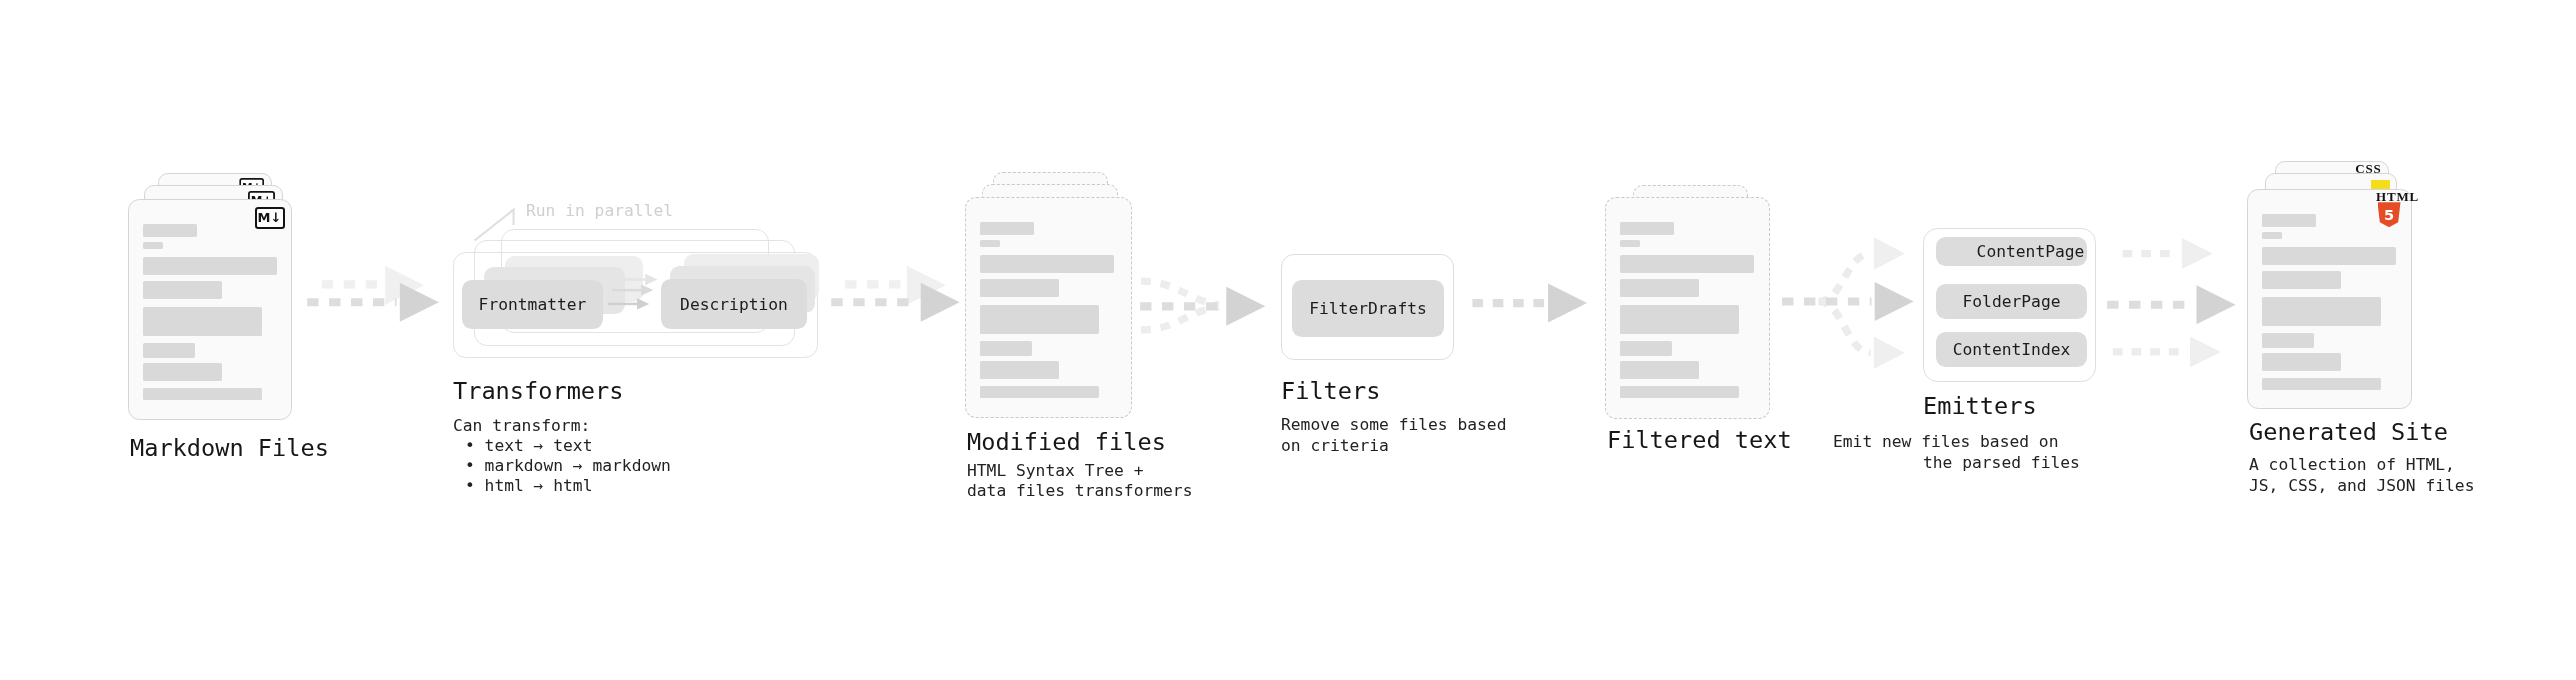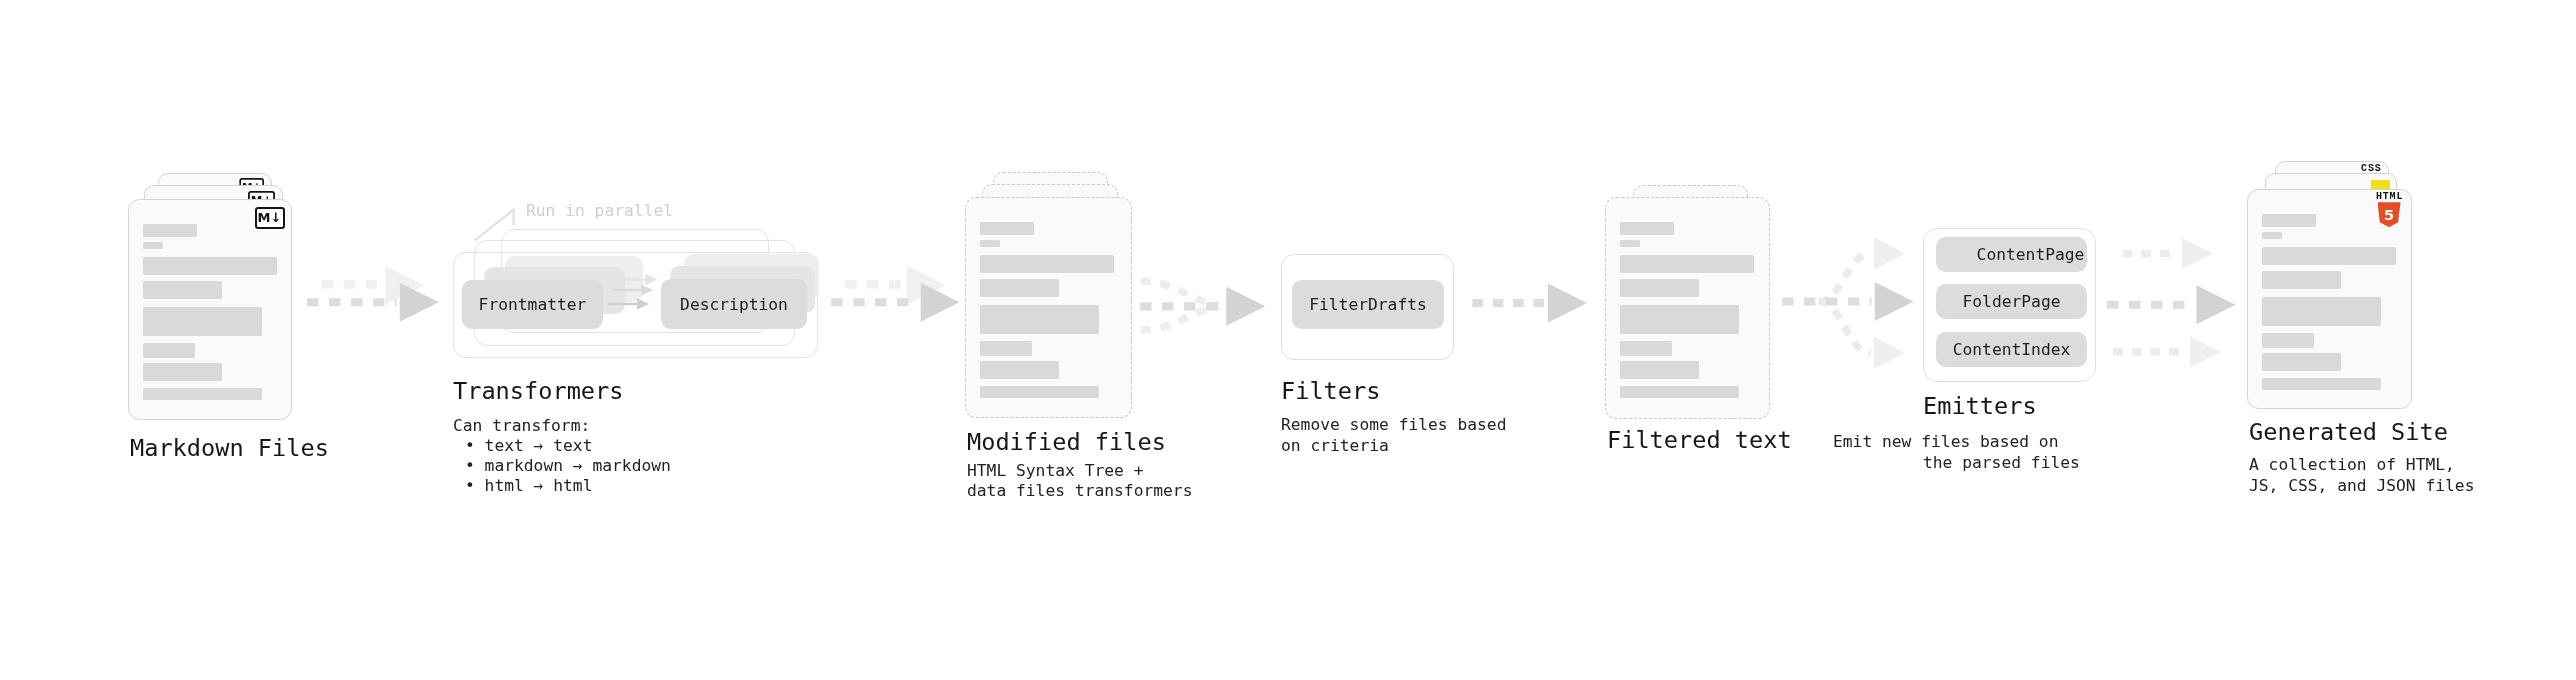--- a/index.html
+++ b/index.html
@@ -21,21 +21,21 @@
   .pill.ghost2 { background:#eeeeee; }
   
   .title { position:absolute; font-size:23.6px; color:#161616; white-space:nowrap; }
   .body-text { position:absolute; font-size:16.3px; color:#222222; white-space:nowrap; }
   .annotation { position:absolute; font-size:16.3px; color:#cfcfcf; white-space:nowrap; }
   
   .md-badge { position:absolute; box-sizing:border-box; width:30px; height:22px; background:#ffffff;
               border:2.4px solid #141414; border-radius:3.3px; display:flex; align-items:center; justify-content:center;
               font-family:"DejaVu Sans","Liberation Sans",sans-serif; font-weight:bold; font-size:13px; color:#141414; }
   
-  .mini-word { font-family:Liberation Mono, monospace; font-weight:bold; font-size:10px;
+  .mini-word { font-family:Liberation Serif, serif; font-weight:bold; font-size:13px;
                color:#111111; text-align:center; letter-spacing:0.8px; line-height:8.1px; }
   .css-bar { width:16.3px; height:3.3px; margin:0.8px auto 0; border-radius:0.8px; }
   .js-rect { position:absolute; width:19.5px; height:9.8px; border-radius:0.8px; }
   .shield { width:23px; height:25px; margin:0.8px auto 0; display:flex; align-items:center; justify-content:center;
             clip-path:polygon(0% 0%, 100% 0%, 90% 80%, 50% 100%, 10% 80%);
             color:#ffffff; font-family:"DejaVu Sans","Liberation Sans",sans-serif; font-weight:bold; font-size:14.6px; }
   svg.flow { position:absolute; left:0; top:0; z-index:10; pointer-events:none; }
 </style>
 </head>
 <body>
@@ -96,21 +96,21 @@
         <div class="line" style="left: 14px; top: 163px; width: 79px; height: 18px;"></div>
         <div class="line" style="left: 14px; top: 188px; width: 119px; height: 12.2px;"></div>
       </div>
     <div class="title" style="left:967px; top:428px;">Modified files</div>
     <div class="body-text" style="left:967px; top:461px;">HTML Syntax Tree +</div>
     <div class="body-text" style="left:967px; top:481px;">data files transformers</div>
   </div>
 
   <div>
     <div class="frame" style="left:1281px; top:254px; width:173px; height:106px; border-color:#dedede;"></div>
-    <div class="pill" style="left:1292px; top:280px; width:152px; height:49px;">FilterDrafts</div>
+    <div class="pill" style="left:1292px; top:280px; width:152px; height:57px;">FilterDrafts</div>
     <div class="title" style="left:1281px; top:377px;">Filters</div>
     <div class="body-text" style="left:1281px; top:415px;">Remove some files based</div>
     <div class="body-text" style="left:1281px; top:436px;">on criteria</div>
   </div>
 
   <div>
     <div class="doc dashed" style="left:1633px; top:185px; width:115px; height:203px; border-radius:9.8px;"></div>
     <div class="doc dashed doc-lines" style="left:1605px; top:197px; width:165px; height:222px;">
         <div class="line" style="left: 14px; top: 24.4px; width: 54px; height: 13px;"></div>
         <div class="line" style="left: 14px; top: 42px; width: 19.5px; height: 6.5px;"></div>
@@ -119,21 +119,21 @@
         <div class="line" style="left: 14px; top: 107px; width: 119px; height: 29px;"></div>
         <div class="line" style="left: 14px; top: 143px; width: 52px; height: 15.4px;"></div>
         <div class="line" style="left: 14px; top: 163px; width: 79px; height: 18px;"></div>
         <div class="line" style="left: 14px; top: 188px; width: 119px; height: 12.2px;"></div>
       </div>
     <div class="title" style="left:1607px; top:426px;">Filtered text</div>
   </div>
 
   <div>
     <div class="frame" style="left:1923px; top:228px; width:173px; height:154px; border-color:#dedede; border-radius:14.6px;"></div>
-    <div class="pill" style="left:1936px; top:237px; width:151px; height:35px;padding-left:38px;">ContentPage</div>
+    <div class="pill" style="left:1936px; top:237px; width:151px; height:29px;padding-left:38px;">ContentPage</div>
     <div class="pill" style="left:1936px; top:284px; width:151px; height:35px;">FolderPage</div>
     <div class="pill" style="left:1936px; top:332px; width:151px; height:35px;">ContentIndex</div>
     <div class="title" style="left:1923px; top:392px;">Emitters</div>
     <div class="body-text" style="left:1833px; top:432px;">Emit new files based on</div>
     <div class="body-text" style="left:1923px; top:453px;">the parsed files</div>
   </div>
 
   <div>
     <div class="doc" style="left:2275px; top:161px; width:114px; height:195px; border-radius:9.8px;">
       <div class="abs" style="right:6.5px; top:3.3px;">

